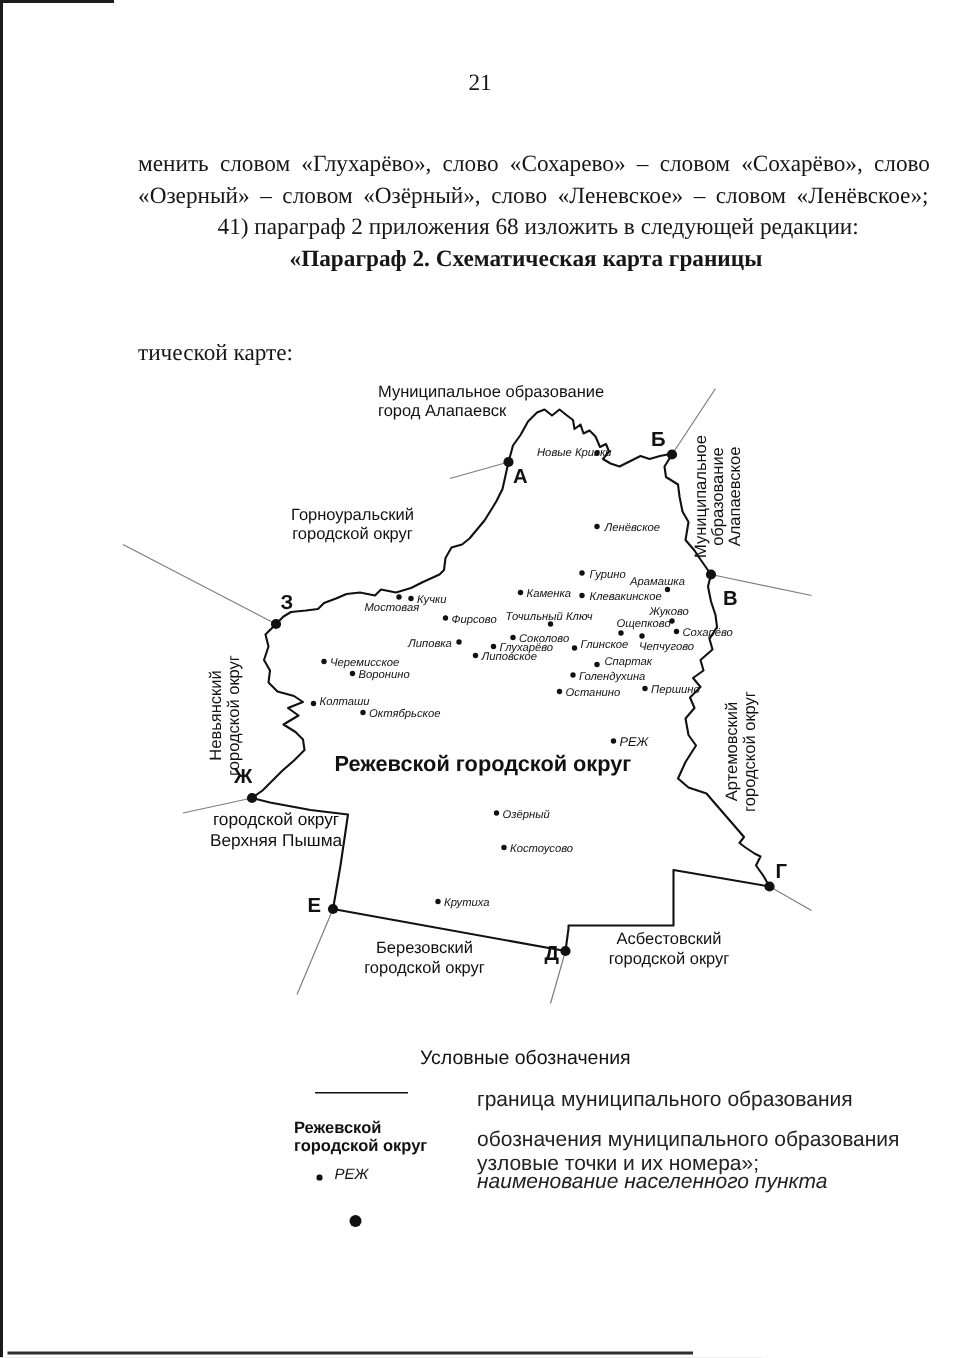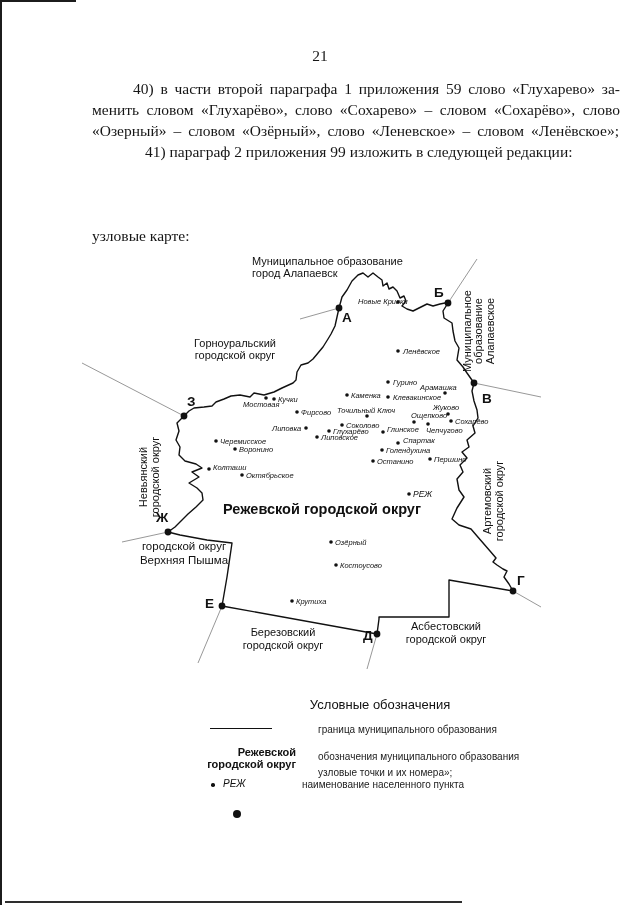--- a/index.html
+++ b/index.html
@@ -2,41 +2,41 @@
 <html><head>
 <meta charset="utf-8">
 <style>
   html,body{margin:0;padding:0;background:#e8e8e8;}
   .page{position:relative;width:640px;height:905px;background:#ffffff;overflow:hidden;
         font-family:"Liberation Serif",serif;color:#161616;margin:0 auto;}
   .tl{position:absolute;white-space:nowrap;font-size:15.5px;line-height:1.15;}
   .jl{white-space:normal;text-align:justify;text-align-last:justify;}
   .b{font-weight:bold;}
   .scanline{position:absolute;background:#1c1c1c;}
-  .legend-text{position:absolute;font-family:"Liberation Sans",sans-serif;font-size:10px;color:#222;white-space:nowrap;}
+  .legend-text{position:absolute;font-family:"Liberation Sans",sans-serif;font-size:14px;color:#222;white-space:nowrap;}
   .legend-sym{position:absolute;font-family:"Liberation Sans",sans-serif;color:#111;}
   #map-svg{position:absolute;left:0;top:0;pointer-events:none;}
   .dot{position:absolute;background:#111;border-radius:50%;}
 </style>
 </head>
 <body>
 
 <div class="page">
 
   <div class="scanline" style="left:0;top:0;width:2px;height:905px;"></div>
   <div class="scanline" style="left:0;top:0;width:76px;height:2px;"></div>
   <div class="scanline" style="left:5px;top:901px;width:457px;height:2px;background:#2e2e2e;"></div>
 
   <div class="tl" style="left:0;top:47px;width:640px;text-align:center;white-space:normal;">21</div>
 
-  <div class="tl jl" style="left:133px;top:80px;width:487px;">40) в части второй параграфа 1 приложения 59 слово «Глухарево» за-</div>
   <div class="tl jl" style="left:92px;top:101px;width:528px;">менить словом «Глухарёво», слово «Сохарево» – словом «Сохарёво», слово</div>
   <div class="tl jl" style="left:92px;top:122px;width:527px;">«Озерный» – словом «Озёрный», слово «Леневское» – словом «Ленёвское»;</div>
-  <div class="tl" style="left:145px;top:143px;">41) параграф 2 приложения 99 изложить в следующей редакции:</div>
-  <div class="tl" style="left:92px;top:227px;">узловые карте:</div>
+  <div class="tl" style="left:145px;top:143px;">41) параграф 2 приложения 68 изложить в следующей редакции:</div>
+  <div class="tl b" style="left:193px;top:164px;">«Параграф 2. Схематическая карта границы</div>
+  <div class="tl" style="left:92px;top:227px;">тической карте:</div>
 
   <svg id="map-svg" width="640" height="905" viewBox="0 0 640 905">
       <line x1="300" y1="319" x2="339" y2="308" stroke="#7d7d7d" stroke-width="0.8"></line>
       <line x1="448" y1="303" x2="477" y2="259" stroke="#7d7d7d" stroke-width="0.8"></line>
       <line x1="474" y1="383" x2="541" y2="397" stroke="#7d7d7d" stroke-width="0.8"></line>
       <line x1="513" y1="591" x2="541" y2="607" stroke="#7d7d7d" stroke-width="0.8"></line>
       <line x1="377" y1="634" x2="367" y2="669" stroke="#7d7d7d" stroke-width="0.8"></line>
       <line x1="222" y1="606" x2="198" y2="663" stroke="#7d7d7d" stroke-width="0.8"></line>
       <line x1="168" y1="532" x2="122" y2="542" stroke="#7d7d7d" stroke-width="0.8"></line>
       <line x1="184" y1="416" x2="82" y2="363" stroke="#7d7d7d" stroke-width="0.8"></line>
@@ -133,32 +133,32 @@
       <text x="363" y="640" fill="#111111" font-family="&quot;Liberation Sans&quot;,sans-serif" font-size="13.5" font-weight="bold">Д</text>
       <circle cx="222" cy="606" r="3.4" fill="#111111"></circle>
       <text x="205" y="608" fill="#111111" font-family="&quot;Liberation Sans&quot;,sans-serif" font-size="13.5" font-weight="bold">Е</text>
       <circle cx="168" cy="532" r="3.4" fill="#111111"></circle>
       <text x="156" y="522" fill="#111111" font-family="&quot;Liberation Sans&quot;,sans-serif" font-size="13.5" font-weight="bold">Ж</text>
       <circle cx="184" cy="416" r="3.4" fill="#111111"></circle>
       <text x="187" y="406" fill="#111111" font-family="&quot;Liberation Sans&quot;,sans-serif" font-size="13.5" font-weight="bold">З</text>
     </svg>
 
   <div>
-    <div class="legend-sym" style="left:280px;top:697px;width:200px;text-align:center;font-size:13px;position:absolute;">Условные обозначения</div>
+    <div class="legend-sym" style="left:280px;top:697px;width:200px;text-align:left;font-size:13px;position:absolute;">Условные обозначения</div>
 
     <div style="position:absolute;left:210px;top:728px;width:62px;height:0;border-top:1.3px solid #111;"></div>
     <div class="legend-text" style="left:318px;top:724px;">граница муниципального образования</div>
 
-    <div class="legend-sym b" style="left:196px;top:747px;width:100px;text-align:right;font-size:11px;line-height:11.5px;position:absolute;">
+    <div class="legend-sym b" style="left:196px;top:747px;width:100px;text-align:left;font-size:11px;line-height:11.5px;position:absolute;">
       <div>Режевской</div>
       <div>городской округ</div>
     </div>
     <div class="legend-text" style="left:318px;top:751px;">обозначения муниципального образования</div>
 
     <div class="dot" style="left:211px;top:783px;width:3.5px;height:3.5px;"></div>
     <div class="legend-sym" style="left:223px;top:778px;font-size:10px;font-style:italic;position:absolute;">РЕЖ</div>
-    <div class="legend-text" style="left:302px;top:779px;">наименование населенного пункта</div>
+    <div class="legend-text" style="left:318px;top:779px;font-style:italic;">наименование населенного пункта</div>
 
     <div class="dot" style="left:233px;top:810px;width:8px;height:8px;"></div>
     <div class="legend-text" style="left:318px;top:767px;">узловые точки и их номера»;</div>
   </div>
 
 </div>
 
 </body></html>

